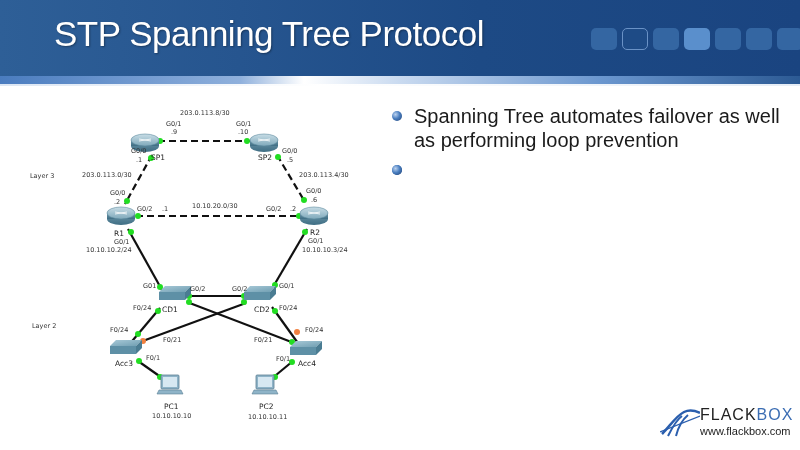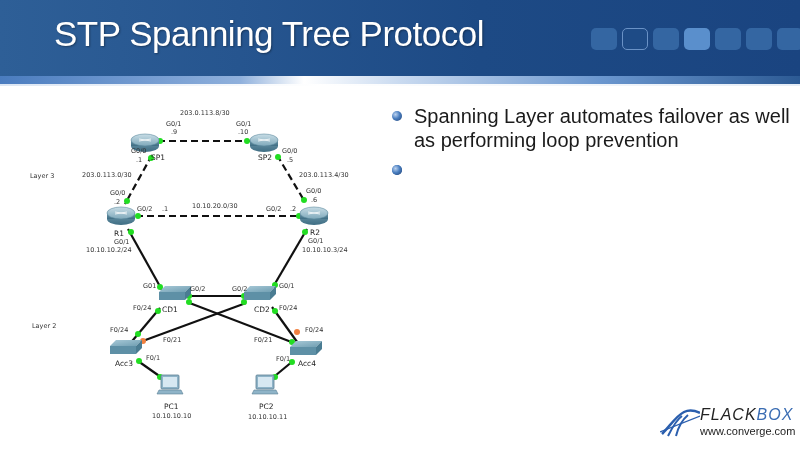--- a/index.html
+++ b/index.html
@@ -17,21 +17,21 @@
   .blk.outline{background:#1e4b86;border:1px solid #6a92c6;width:24px;height:20px;}
   .blk.bright{background:#5a8fcc;}
   .bullets{position:absolute;left:390px;top:104px;width:400px;}
   .bullet{position:relative;padding-left:24px;font-family:"Liberation Sans",sans-serif;font-size:20px;line-height:24px;color:#1b1b1b;margin-bottom:6px;}
   .dot{position:absolute;left:2px;top:7px;width:10px;height:10px;border-radius:50%;
     background:radial-gradient(circle at 35% 35%,#bcd3f0 0%,#4b7fc0 45%,#1d3f73 100%);}
   .diagram{position:absolute;left:0;top:90px;width:380px;height:350px;}
   .lbl{font-family:"DejaVu Sans",sans-serif;font-size:6.5px;fill:#333333;}
   .lbl-dev{font-family:"DejaVu Sans",sans-serif;font-size:7.5px;fill:#222222;}
   .logo{position:absolute;left:660px;top:406px;}
-  .logo-brand{position:absolute;left:40px;top:0;font-size:16px;letter-spacing:1px;color:#222;white-space:nowrap;font-family:"Liberation Sans",sans-serif;font-style:italic;}
+  .logo-brand{position:absolute;left:40px;top:0;font-size:16px;letter-spacing:1px;color:#222;white-space:nowrap;font-family:"Liberation Sans",sans-serif;}
   .logo-brand .box{color:#3b6db3;}
   .logo-url{position:absolute;left:40px;top:19px;font-size:11px;color:#222;white-space:nowrap;font-family:"Liberation Sans",sans-serif;}
   .logo-mark{position:absolute;left:0;top:0;}
 </style>
 </head>
 <body>
 
 <div class="header">
   <div class="title">STP Spanning Tree Protocol</div>
   <div class="blocks">
@@ -226,32 +226,32 @@
   <text class="lbl-dev" x="164" y="409">PC1</text>
   <text class="lbl" x="152" y="418">10.10.10.10</text>
   <text class="lbl-dev" x="259" y="409">PC2</text>
   <text class="lbl" x="248" y="419">10.10.10.11</text>
 </svg>
 </div>
 
 <div class="bullets">
   <div class="bullet">
     <span class="dot"></span>
-    <span>Spanning Layer automates failover as well as performing loop prevention</span>
+    <span>Spanning Tree automates failover as well as performing loop prevention</span>
   </div>
   <div class="bullet">
     <span class="dot"></span>
   </div>
   <div class="bullet">
     <span class="dot"></span>
   </div>
 </div>
 
 <div class="logo">
   <svg class="logo-mark" width="40" height="32" viewBox="0 0 40 32">
     <path d="M2,28 C10,20 16,10 24,6 C30,3 36,5 40,7" stroke="#2b5fae" stroke-width="2.5" fill="none"></path>
     <path d="M8,30 C12,22 16,14 22,10" stroke="#2b5fae" stroke-width="2" fill="none"></path>
     <path d="M16,30 C18,22 22,14 28,9" stroke="#2b5fae" stroke-width="2" fill="none"></path>
     <path d="M0,26 L40,10" stroke="#2b5fae" stroke-width="1.2" fill="none"></path>
   </svg>
   <div class="logo-brand"><span>FLACK</span><span class="box">BOX</span></div>
-  <div class="logo-url">www.converge.com</div>
+  <div class="logo-url">www.flackbox.com</div>
 </div>
 
 </body></html>

